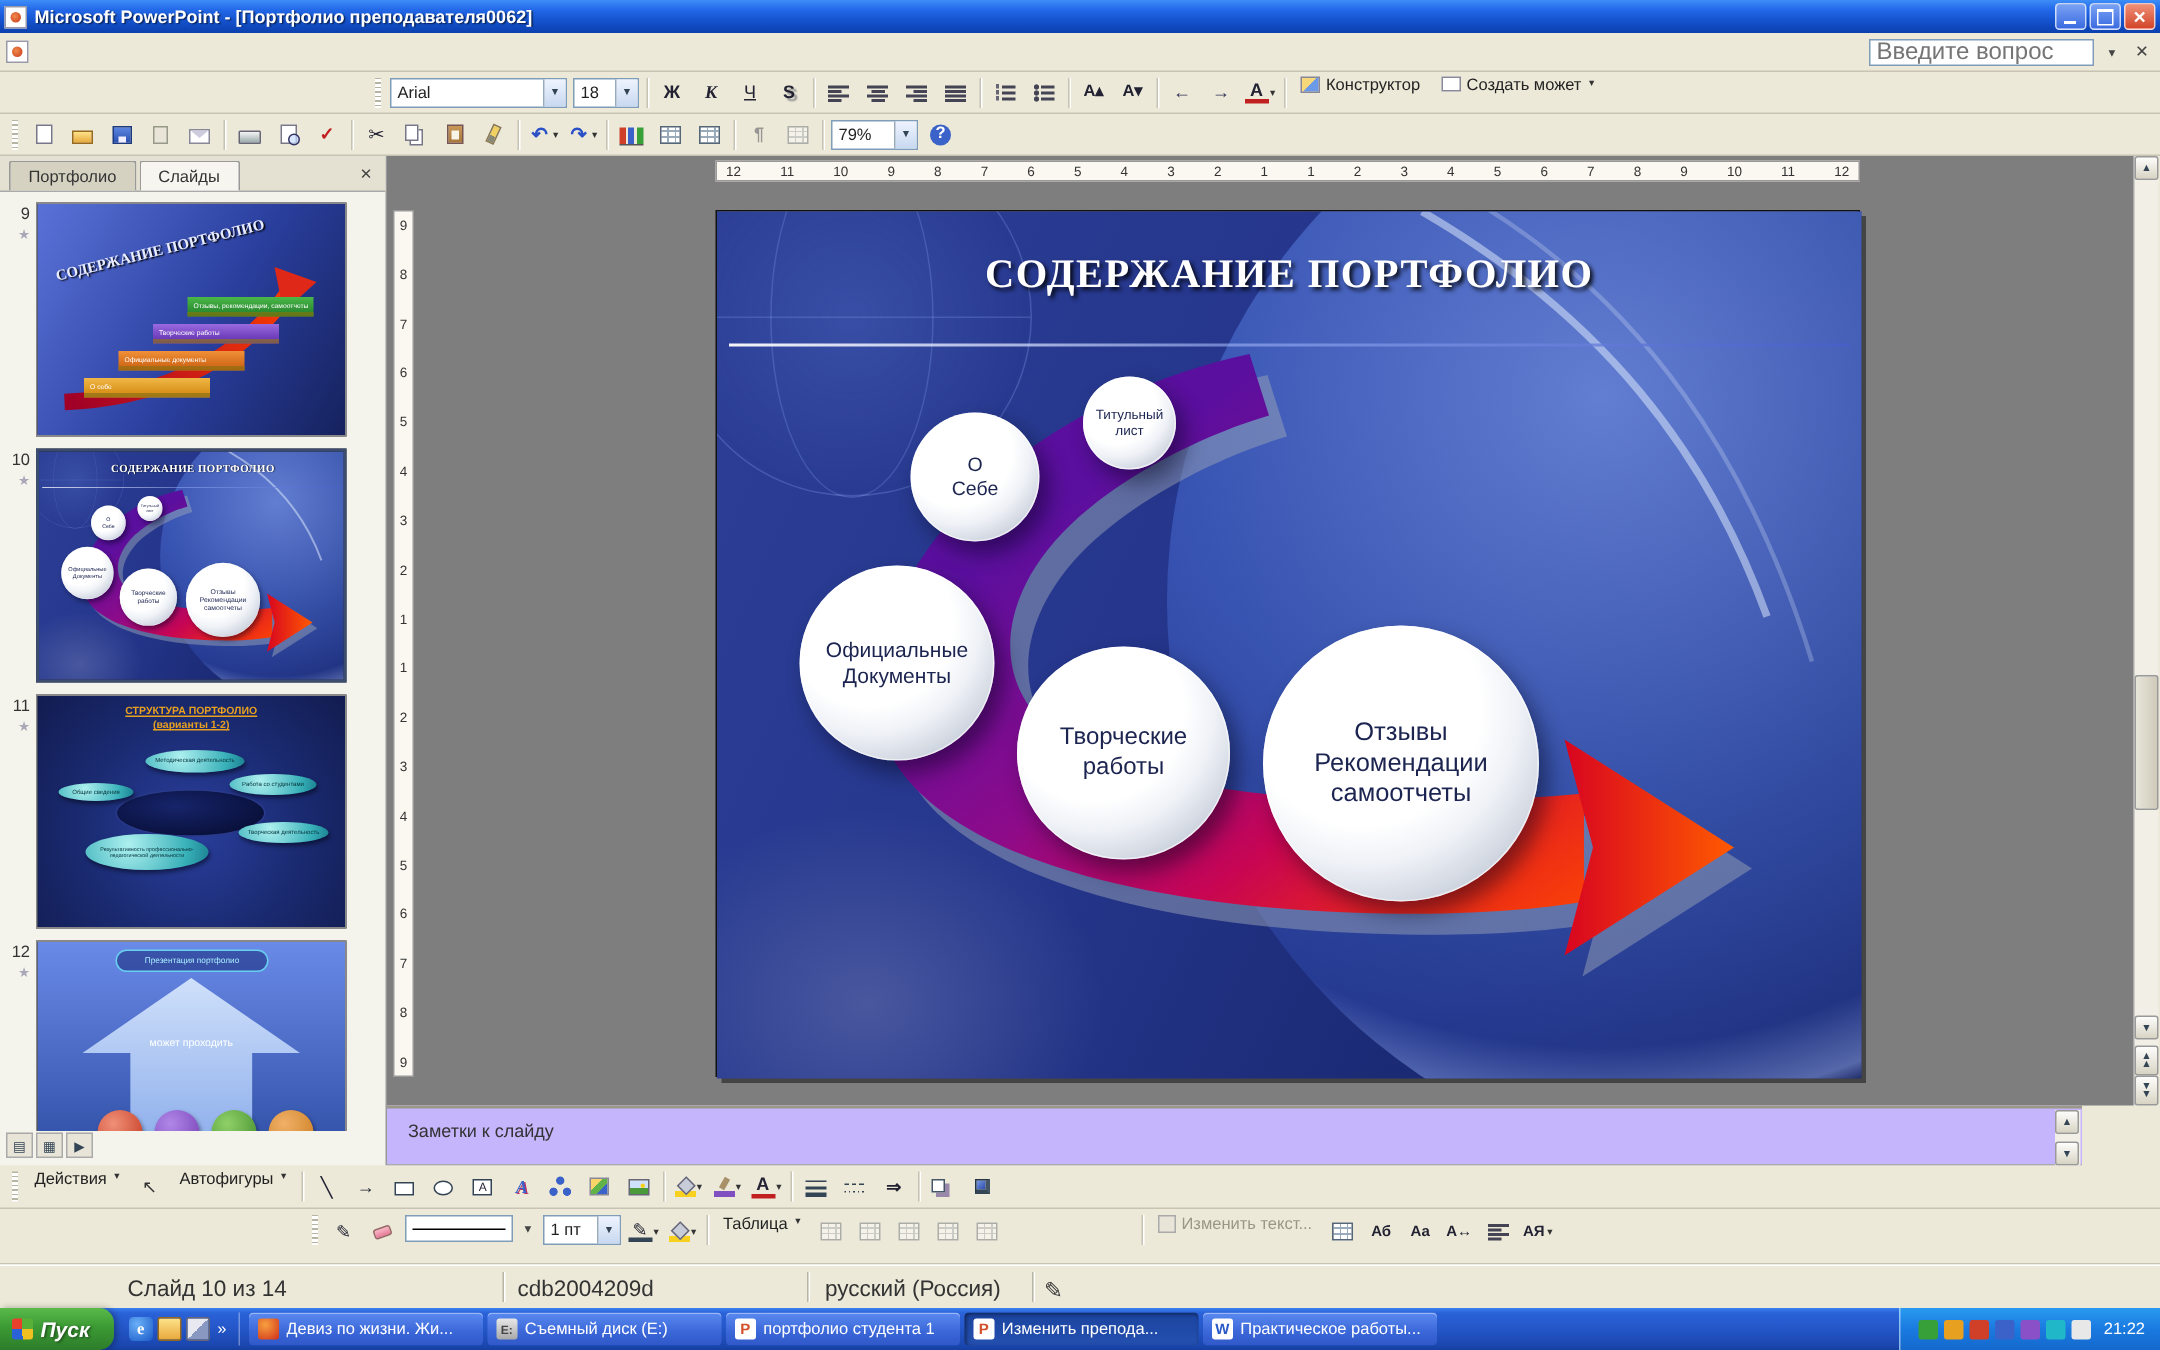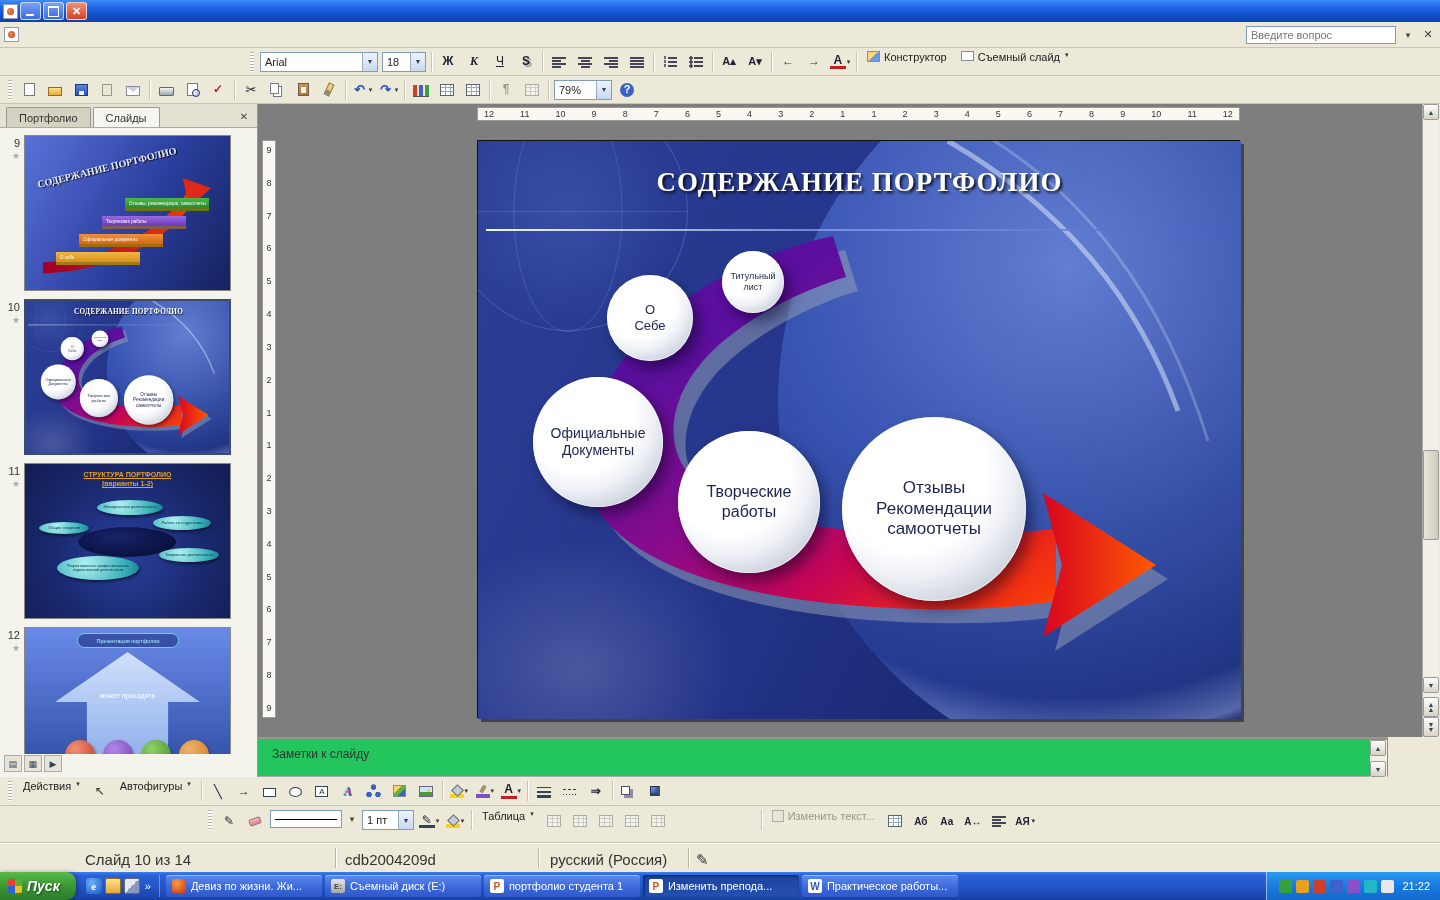--- a/index.html
+++ b/index.html
@@ -20,21 +20,21 @@
   .winbtn.close { background:linear-gradient(#f09078,#d04428); }
   .winbtn.min::after { content:""; width:8px; height:2px; background:#fff; position:absolute; bottom:3px; left:5px; }
   .winbtn.restore::after { content:""; width:9px; height:8px; border:1px solid #fff; border-top:2px solid #fff; }
   .winbtn.close::after { content:"✕"; color:#fff; font-size:11px; font-weight:bold; }
 
   
   .menubar { position:absolute; left:0; top:22px; width:1440px; height:26px; background:#ece9d8;
     border-bottom:1px solid #c8c4b4; display:flex; align-items:center; padding:0 4px; }
   .menu-item { padding:4px 9px; color:#222; }
   .askbox { margin-left:auto; display:flex; align-items:center; gap:4px; }
-  .askbox input { width:150px; height:18px; border:1px solid #7f9db9; font-size:11px; padding:0 4px; color:#555; }
+  .askbox input { width:150px; height:18px; border:1px solid #7f9db9; font-size:16px; padding:0 4px; color:#555; }
   .smallbtn { width:16px; height:18px; display:flex; align-items:center; justify-content:center; color:#444; font-size:9px; }
 
   
   .toolbar { position:absolute; left:0; width:1440px; background:#ece9d8; border-bottom:1px solid #c8c4b4;
     display:flex; align-items:center; padding:2px 4px; }
   .grip { width:4px; height:20px; margin:0 4px; flex:none;
     background:repeating-linear-gradient(180deg,#b8b4a4 0 1px,#fff 1px 3px); }
   .tsep { width:1px; height:20px; background:#c6c2b4; box-shadow:1px 0 0 #fff; margin:0 3px; flex:none; }
   .tgroup { display:inline-flex; align-items:center; }
   .ti { height:22px; min-width:24px; display:inline-flex; align-items:center; justify-content:center;
@@ -231,21 +231,21 @@
 
   
   .vscroll { position:absolute; left:1422px; top:104px; width:17px; height:633px; background:#f2f0e6;
     border-left:1px solid #aaa; display:flex; flex-direction:column; }
   .sbtn { width:16px; height:16px; background:linear-gradient(#fdfdfb,#d8d4c4); border:1px solid #999; border-radius:2px;
     display:flex; align-items:center; justify-content:center; font-size:7px; color:#345; flex:none; }
   .strack { flex:1; position:relative; }
   .sthumb { position:absolute; left:0; width:16px; background:linear-gradient(90deg,#e8e6da,#cfcaba); border:1px solid #999; border-radius:2px; }
   .dbl { display:inline-block; width:9px; font-size:7px; line-height:5px; word-break:break-all; text-align:center; }
 
-  .notes-panel { position:absolute; left:258px; top:737px; width:1130px; height:40px; background:#22c55e;
+  .notes-panel { position:absolute; left:258px; top:737px; width:1130px; height:40px; background:#c4b5fd;
     border-top:2px solid #9a9888; border-bottom:1px solid #aaa;text-align:right; }
   .notes-label { position:absolute; left:14px; top:8px; color:#333; font-size:12px; }
   .notes-scroll { position:absolute; right:1px; top:1px; width:17px; height:37px; background:#f2f0e6;
     display:flex; flex-direction:column; justify-content:space-between; }
 
   
   .drawbar1 { top:777px; height:29px; }
   .drawbar2 { top:806px; height:37px; align-items:flex-start; padding-top:4px; }
   .line-preview { width:72px; height:18px; border:1px solid #7f9db9; background:#fff; display:flex; align-items:center; padding:0 4px; margin:0 2px; }
   .line-preview .pline { flex:1; height:1px; background:#000; }
@@ -310,20 +310,21 @@
       <stop offset="0" stop-color="#a00028"></stop>
       <stop offset="1" stop-color="#ff4000"></stop>
     </linearGradient>
   </defs>
 </svg>
 
 <div class="screen" data-name="powerpoint-window">
 
   <div class="titlebar" data-name="title-bar">
     <span class="ppticon" data-name="powerpoint-app-icon"></span>
+    <span class="ttl" data-name="window-title">Microsoft PowerPoint - [Портфолио преподавателя0062]</span>
     <span class="winbtn min" data-name="minimize-button"></span>
     <span class="winbtn restore" data-name="restore-button"></span>
     <span class="winbtn close" data-name="close-button"></span>
   </div>
 
   <div class="menubar" data-name="menu-bar">
     <span class="ppticon" data-name="document-icon"></span>
     <span class="askbox">
       <input data-name="question-input" placeholder="Введите вопрос" style="">
       <span class="smallbtn" data-name="question-dropdown-icon">▾</span>
@@ -405,21 +406,21 @@
           <span class="dd">▾</span>
         </span>
       </span>
     <span class="tsep" data-name="toolbar-separator"></span>
     <span class="tlbtn" data-name="designer-button">
       <span class="ic" data-name="designer-icon" style="background:linear-gradient(135deg,#f8d878 50%,#6a9ae8 50%);border:1px solid #889;min-width:13px;width:13px;height:11px"></span>
       <span>Конструктор</span>
     </span>
     <span class="tlbtn" data-name="new-slide-button">
       <span class="ic" data-name="new-slide-icon" style="background:#fff;border:1px solid #889;min-width:13px;width:13px;height:10px;position:relative"></span>
-      <span>Съемный слайд</span>
+      <span>Создать может</span>
       <span class="dd">▾</span>
     </span>
   </div>
 
   <div class="toolbar" style="top:76px;height:28px" data-name="standard-toolbar">
     <span class="grip" data-name="toolbar-grip"></span>
     <span class="tgroup">
         <span class="ti" data-name="new-document-icon">
           <span class="ic"></span>
         </span>

